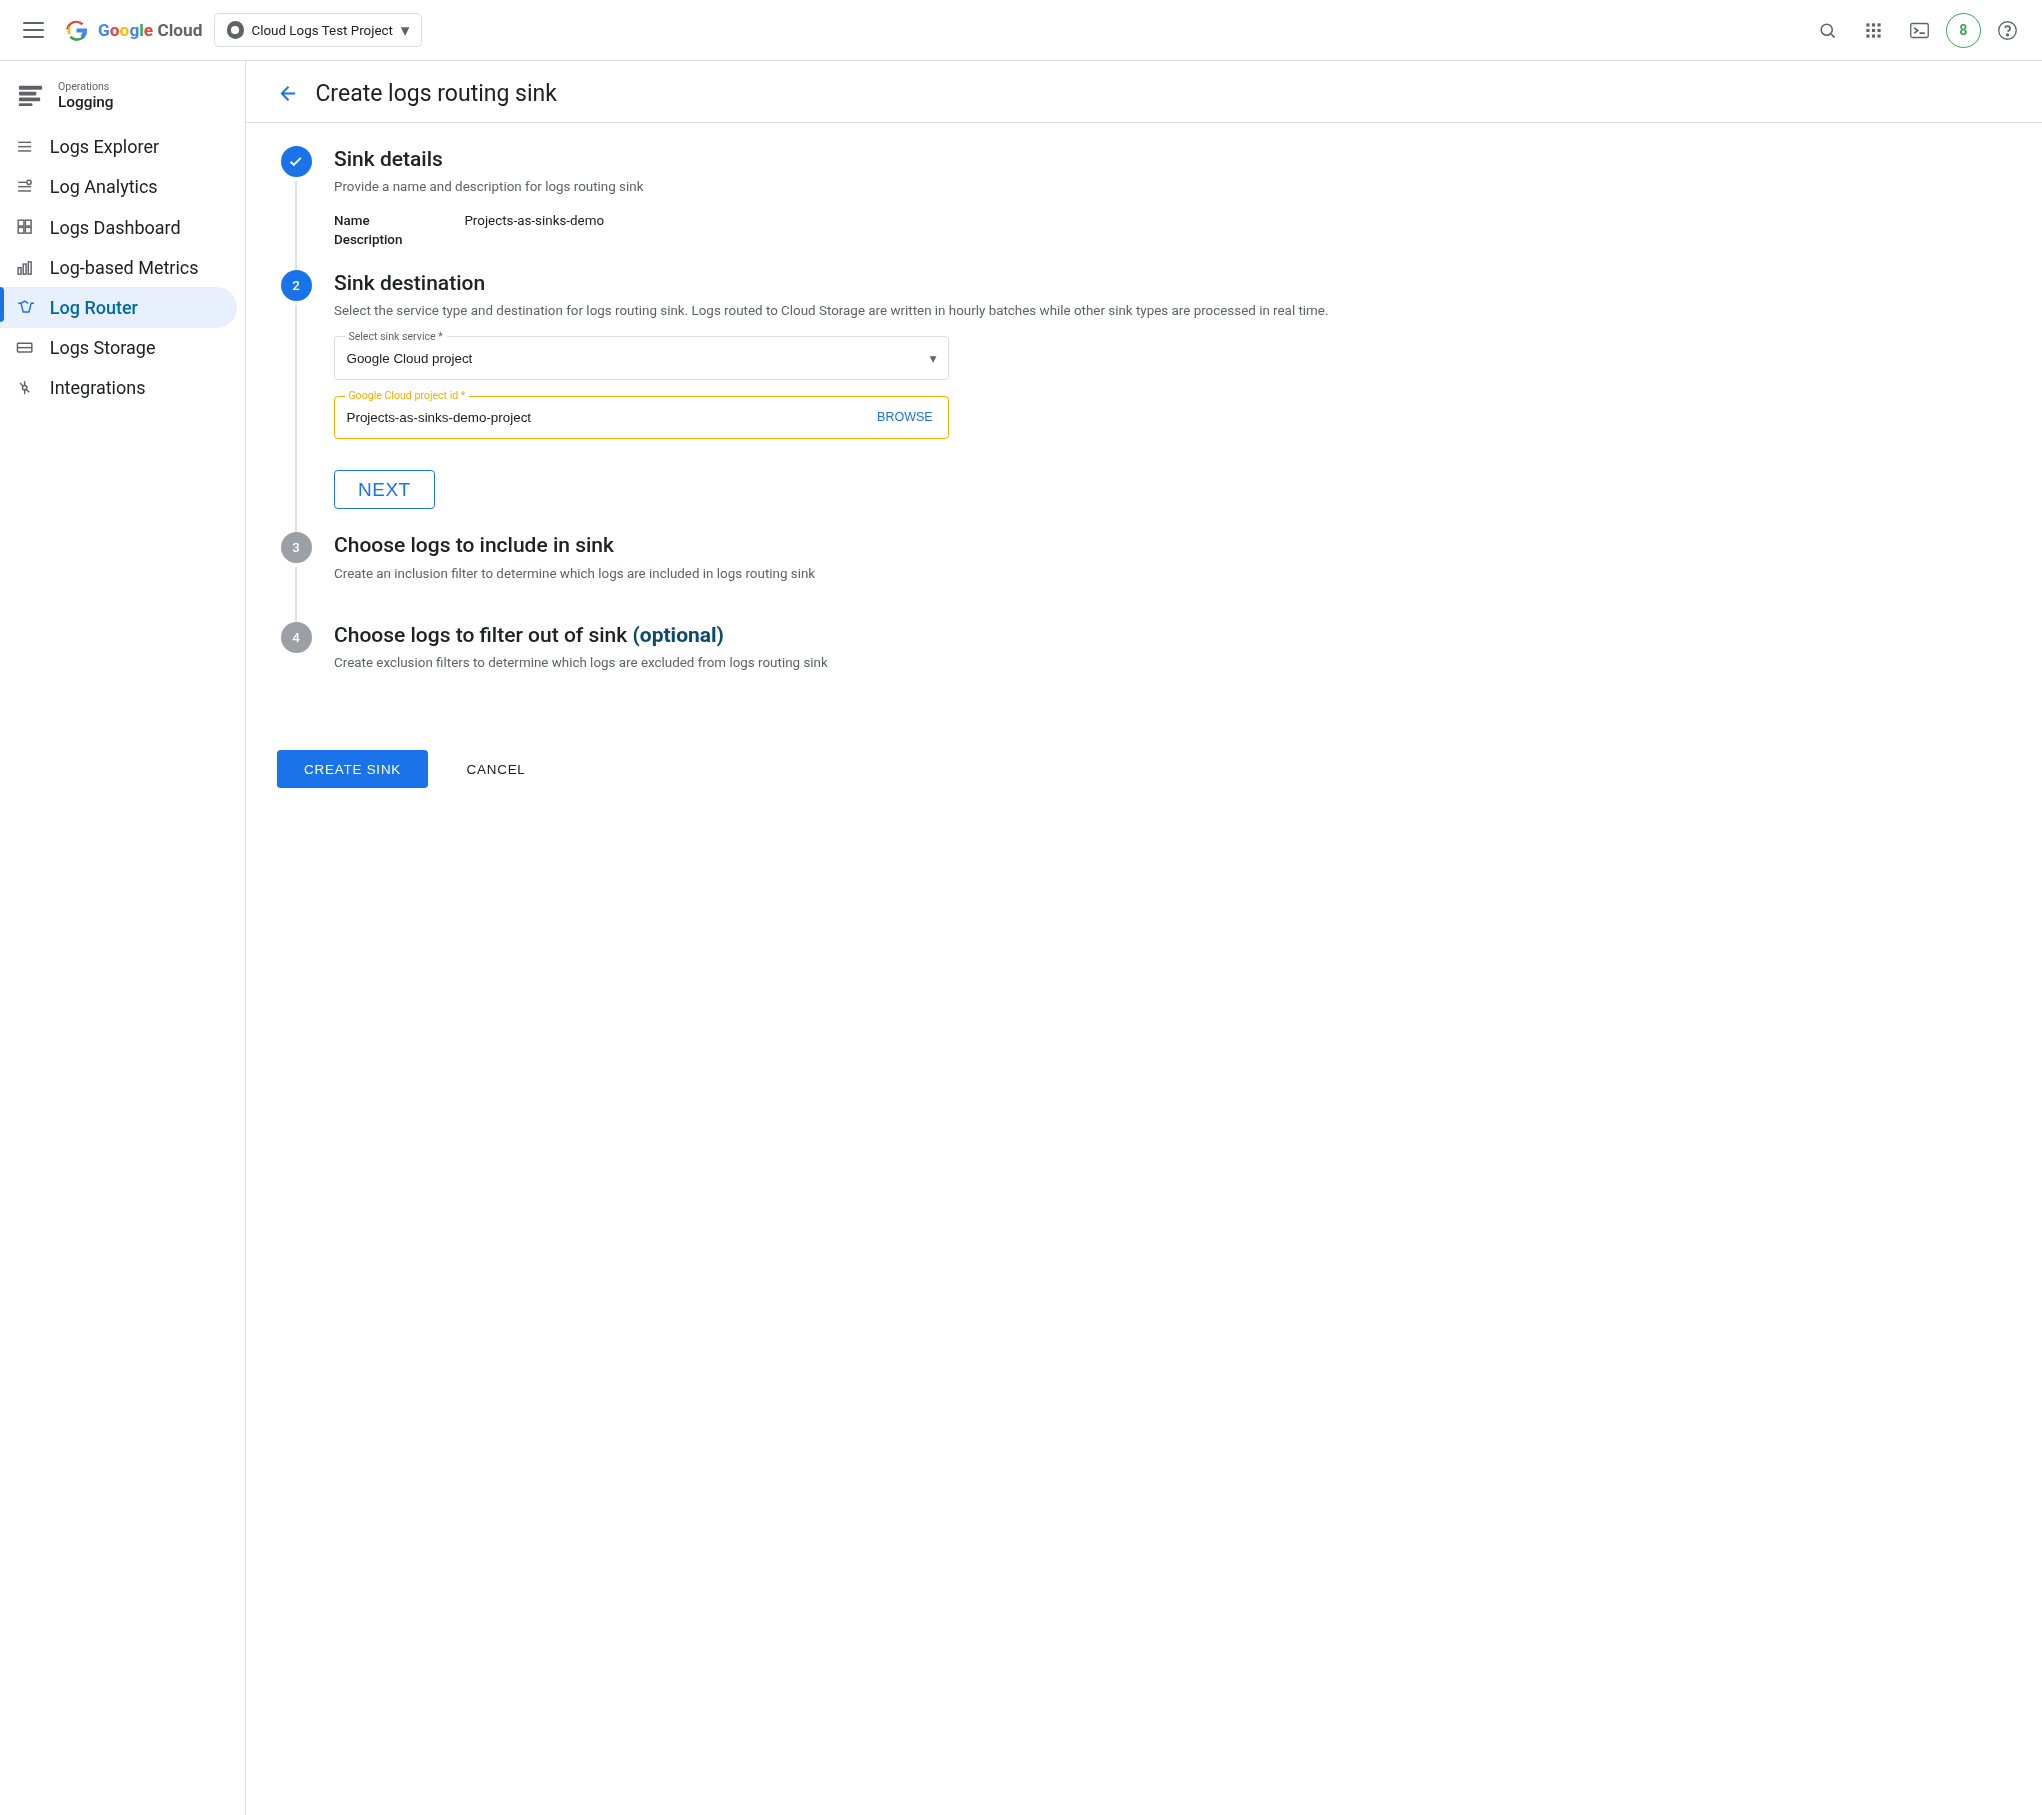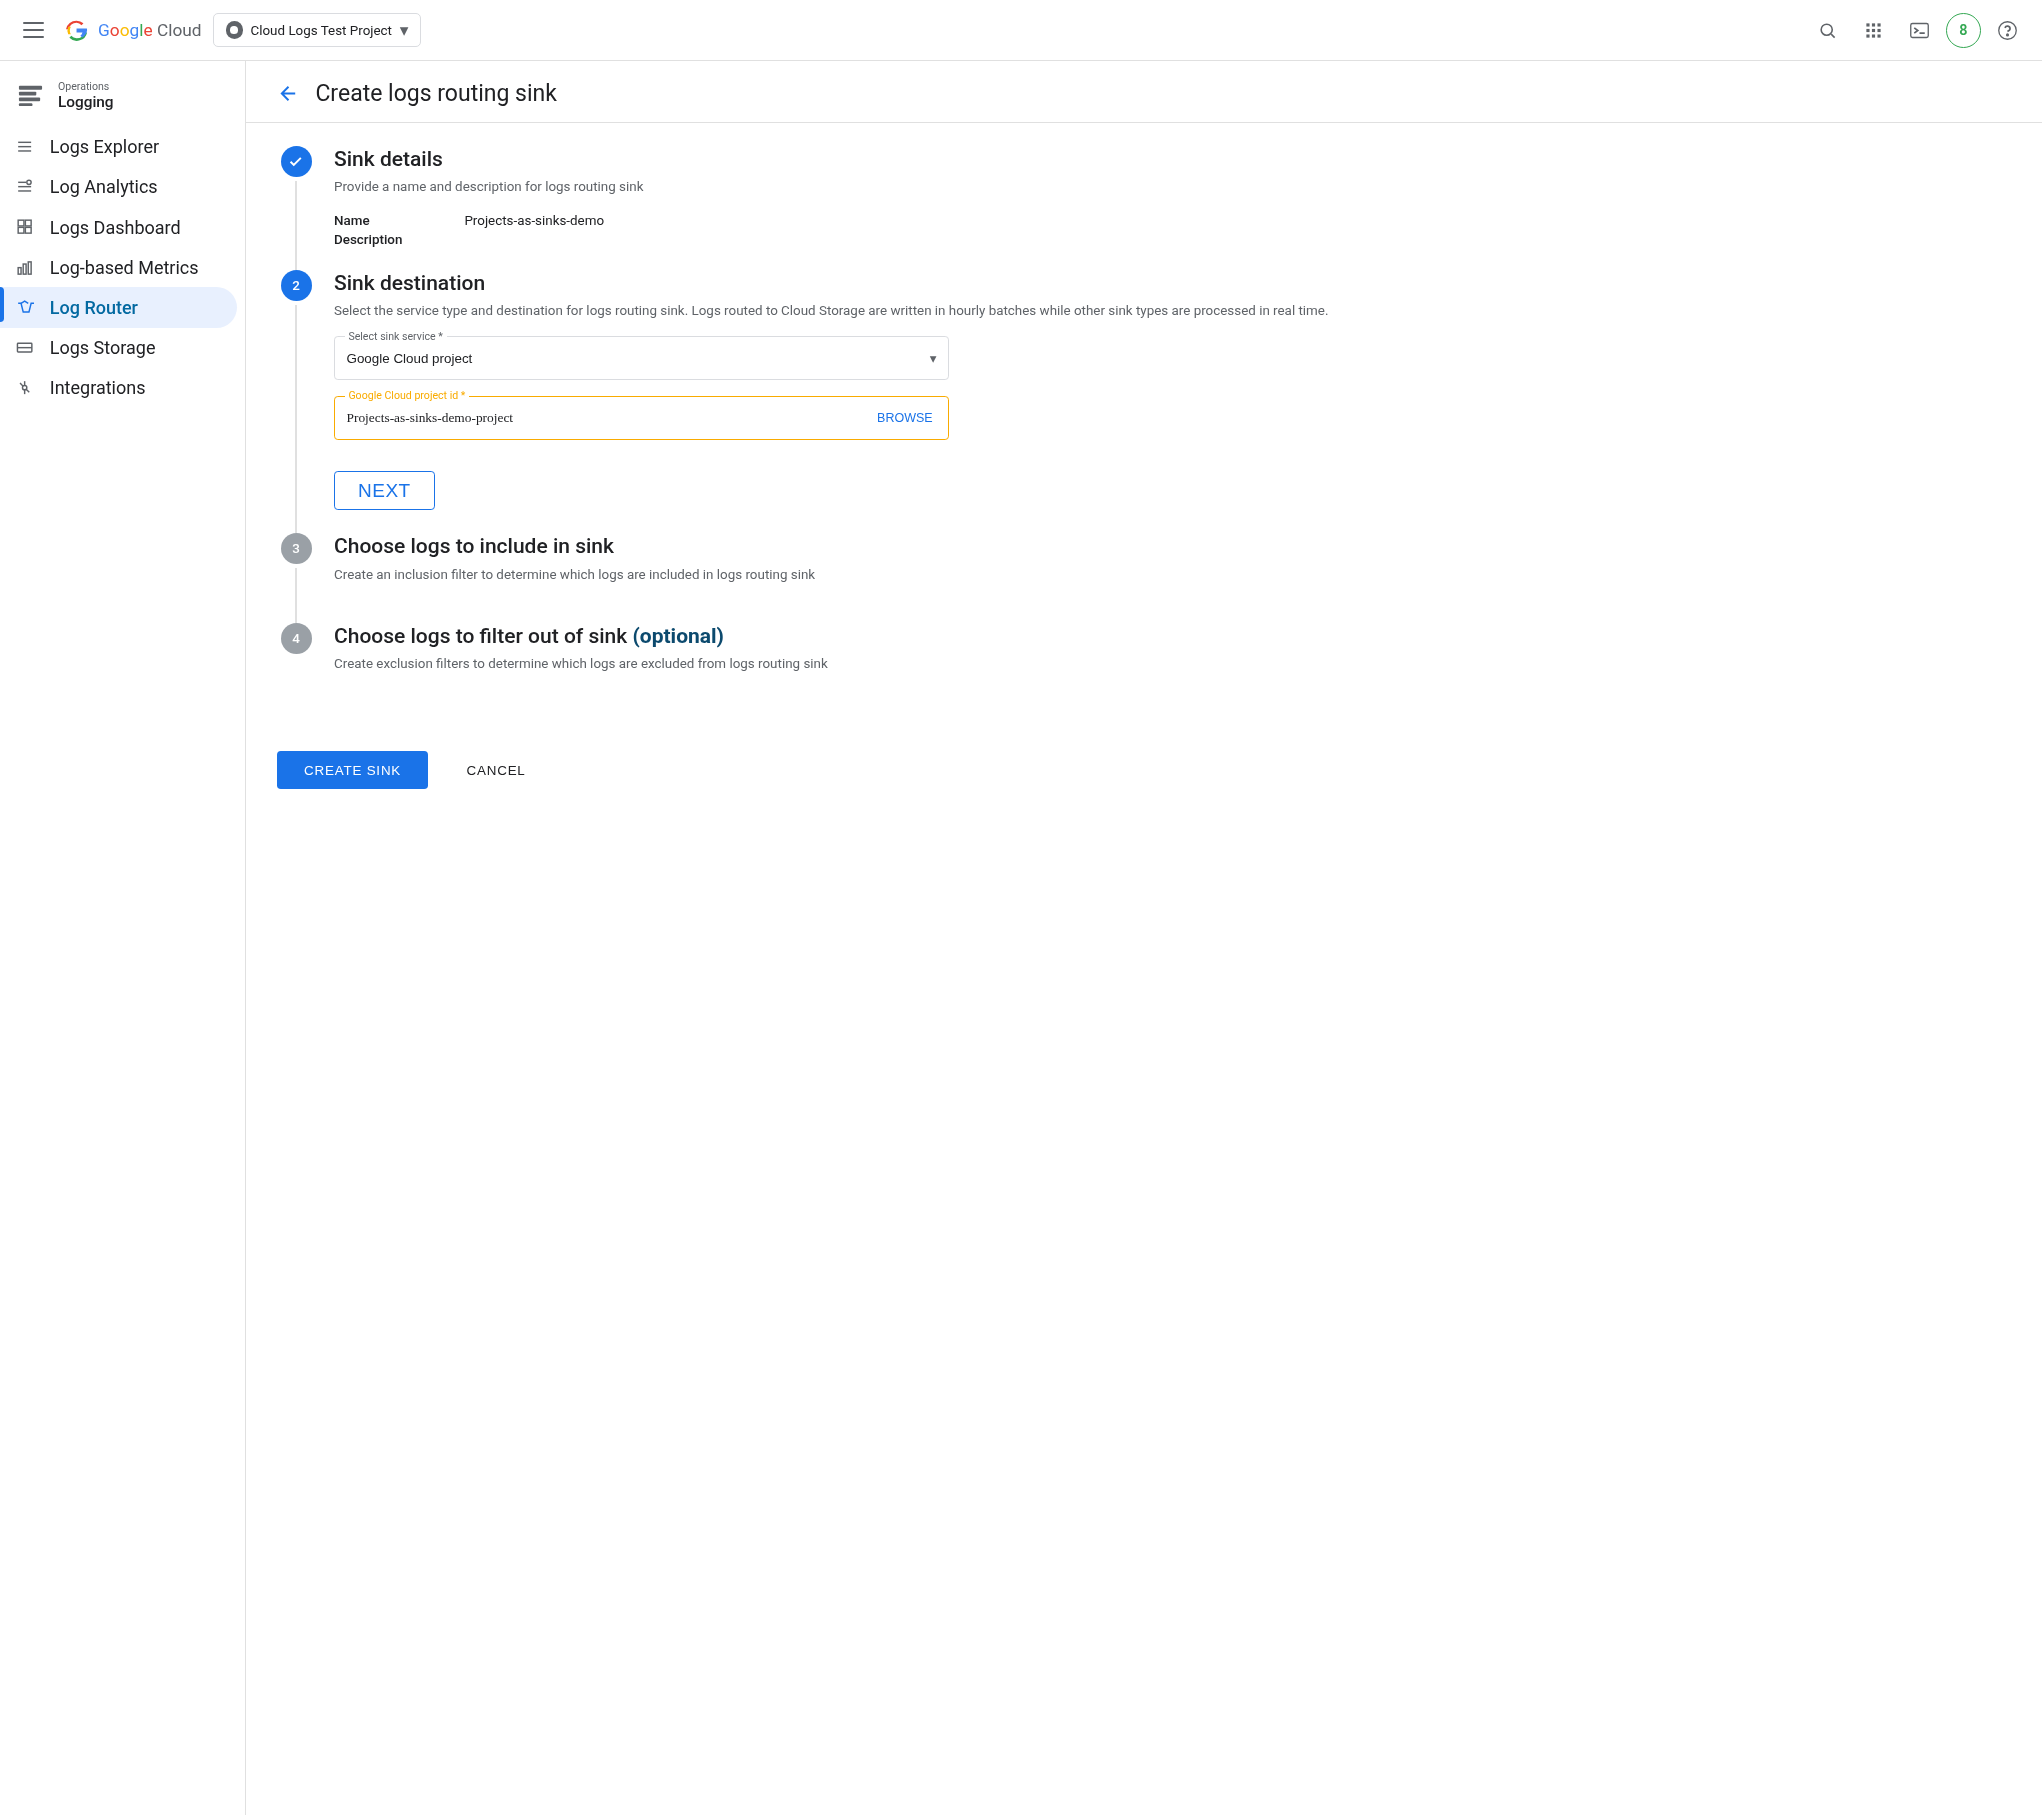--- a/index.html
+++ b/index.html
@@ -7,21 +7,21 @@
 
     
     .topbar {
       display: flex; align-items: center; height: 61px; padding: 0 15.4px;
       border-bottom: 1px solid #e0e0e0; background: #fff; gap: 11.5px;
     }
     .topbar-left { display: flex; align-items: center; gap: 11.5px; flex: 0 0 auto; }
     .hamburger-icon { display: flex; flex-direction: column; gap: 4.8px; cursor: pointer; padding: 7.7px; }
     .hamburger-icon span { display: block; width: 21px; height: 1.9px; background: #5f6368; border-radius: 1.9px; }
     .google-cloud-logo { display: flex; align-items: center; gap: 5.8px; }
-    .logo-text { font-size: 17.3px; color: #5f6368; font-weight: 400; }
+    .logo-text { font-size: 17.3px; color: #5f6368; font-weight: 700; }
     .logo-g { color: #4285f4; }
     .logo-o1 { color: #ea4335; }
     .logo-o2 { color: #fbbc04; }
     .logo-g2 { color: #4285f4; }
     .logo-l { color: #34a853; }
     .logo-e { color: #ea4335; }
     .project-selector {
       display: flex; align-items: center; gap: 7.7px; border: 1px solid #dadce0; border-radius: 5px;
       padding: 5.8px 11.5px; cursor: pointer; background: #fff; min-width: 192px;
     }
@@ -122,21 +122,21 @@
     }
 
     .input-wrapper {
       position: relative; border: 1.9px solid #f9ab00; border-radius: 3.8px;
       background: #fff; max-width: 615px;
     }
     .input-wrapper .field-label-float { color: #f9ab00; }
     .input-row { display: flex; align-items: center; }
     .text-input {
       flex: 1; padding: 13.4px 11.5px; border: none; background: transparent;
-      font-size: 13.4px; color: #202124; outline: none; font-family: Liberation Serif, serif;
+      font-size: 13.4px; color: #202124; outline: none;
     }
     .browse-btn {
       padding: 0 15.4px; color: #1a73e8; font-size: 12.5px; font-weight: 500;
       cursor: pointer; border: none; background: transparent; white-space: nowrap;
     }
 
     
     .next-btn {
       padding: 7.7px 23px; border: 1.9px solid #1a73e8; border-radius: 3.8px;
       background: #fff; color: #1a73e8; font-size: 19px; font-weight: 500;

